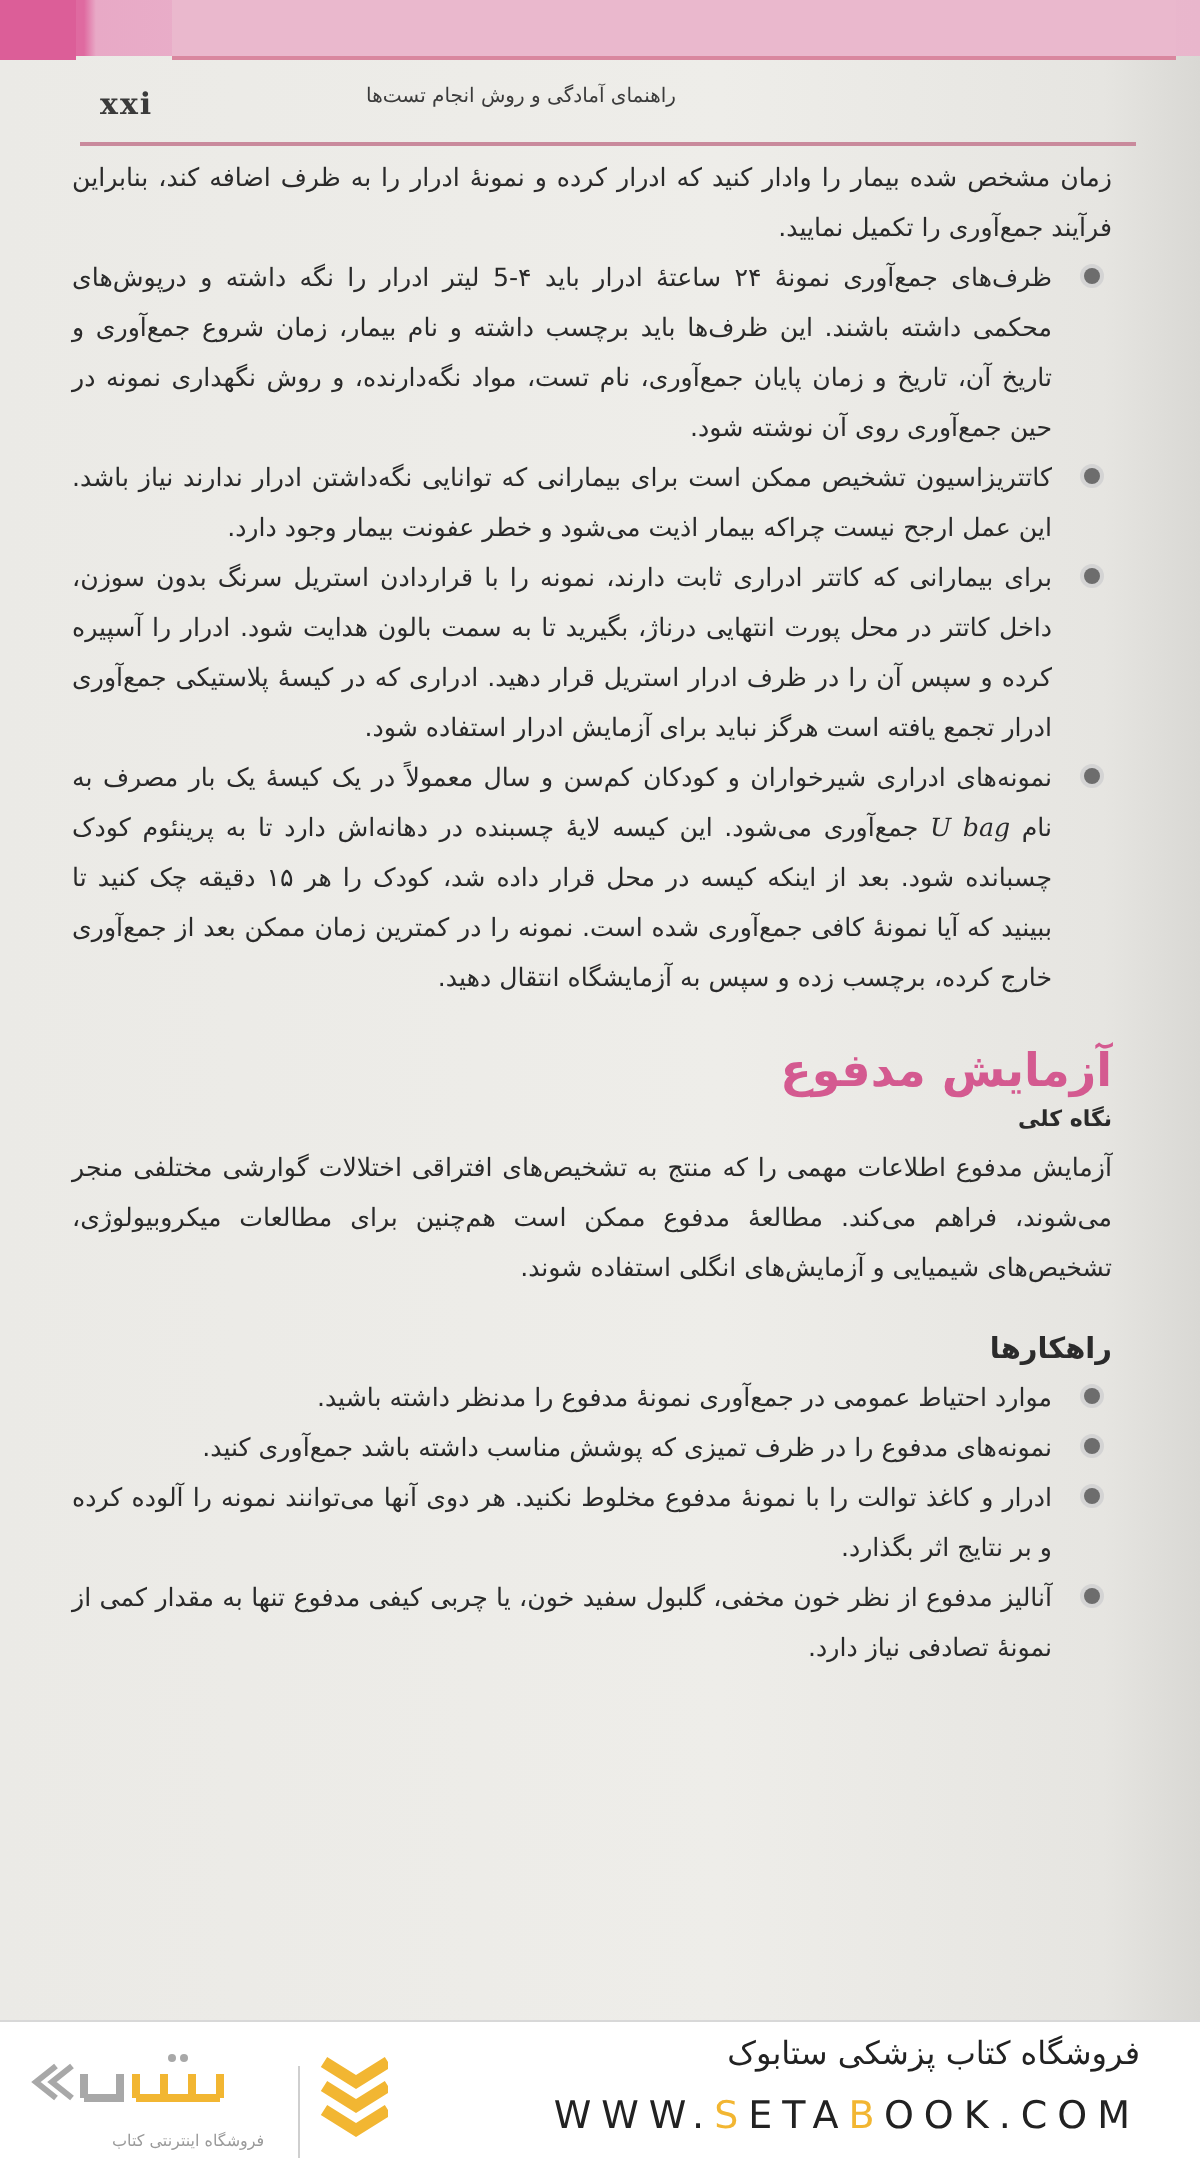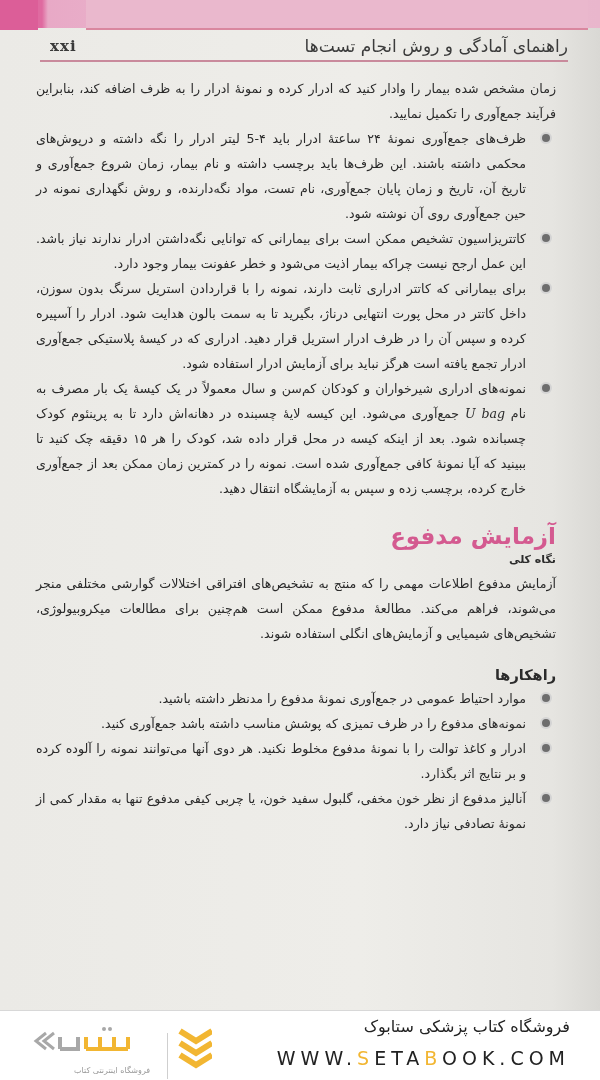--- a/index.html
+++ b/index.html
@@ -19,30 +19,30 @@
     background:linear-gradient(90deg,#df6aa0 0%,#df6aa0 7%,#e8a9c6 8%,#ebc0d3 50%,#e9b6cc 100%);
   }
   .top-band .left-tab {
     position:absolute; left:0; top:0; width:38px; height:30px; background:#dc5e98;
   }
   .top-band .inner {
     position:absolute; left:86px; top:0; right:12px; height:28px;
     background:#eab8cd; border-bottom:2px solid #d9879f;
   }
   .running-head {
-    position:absolute; left:40px; right:32px; top:32px; height:28px;
+    position:absolute; left:40px; right:32px; top:43px; height:28px;
     border-bottom:2px solid #c98a9c;
-    display:flex; align-items:center; justify-content:space-between;
+    display:flex; justify-content:space-between;
   }
   .folio {
     font-family:"DejaVu Serif", serif; font-weight:bold; font-size:15px; color:#3a3a3a;
     letter-spacing:1px; margin-left:10px;
   }
   .chapter-title {
-    direction:rtl; font-size:17px; color:#3b3b3b; 
+    direction:rtl; font-size:10px; color:#3b3b3b; margin-right:230px;
   }
   .content {
     position:absolute; right:44px; left:36px; top:76px;
     direction:rtl; text-align:justify;
     font-size:12.6px; line-height:25px; color:#2a2a2a;
   }
   .content p { margin:0; }
   .bullet {
     position:relative; padding-right:30px;
   }
@@ -67,21 +67,21 @@
   .store-name {
     position:absolute; right:30px; top:6px; direction:rtl; font-size:16px; color:#222;
   }
   .store-url {
     position:absolute; right:30px; top:36px; font-size:19px; letter-spacing:5px; color:#222;
     font-family:"DejaVu Sans", sans-serif;
     margin-left:24px;
   }
   .store-url .accent { color:#f2b632; }
   .logo {
-    position:absolute; left:32px; top:12px; width:180px; height:50px;
+    position:absolute; left:14px; top:12px; width:180px; height:50px;
   }
   .logo-sep { position:absolute; left:135px; top:10px; width:1px; height:46px; background:#cfcfcf; }
   .logo-tag {
     position:absolute; left:42px; top:43px; font-size:8px; color:#9a9a9a; direction:rtl;
   }
 </style>
 </head>
 <body>
 
 <div class="page">

